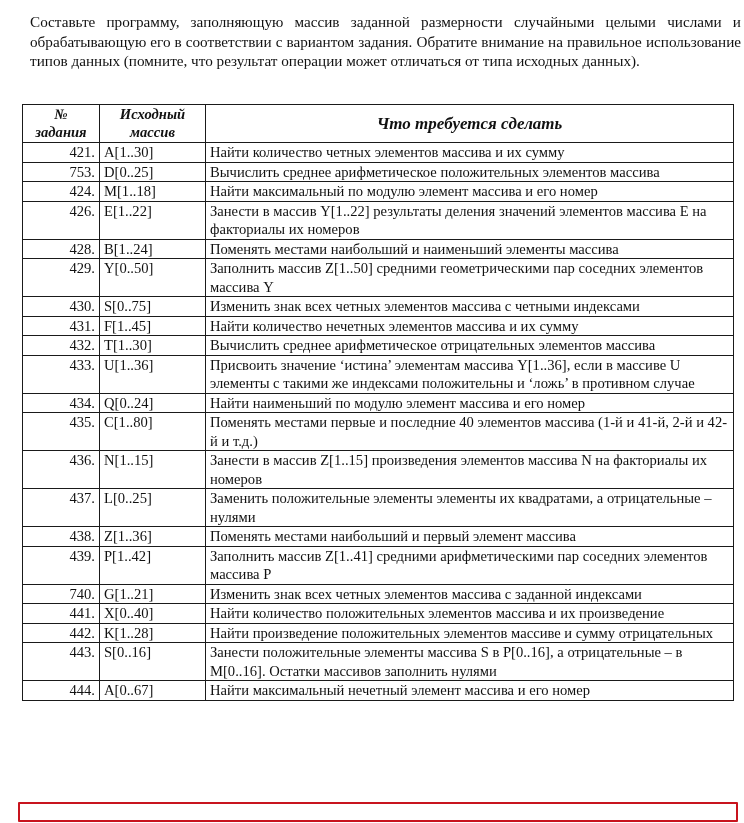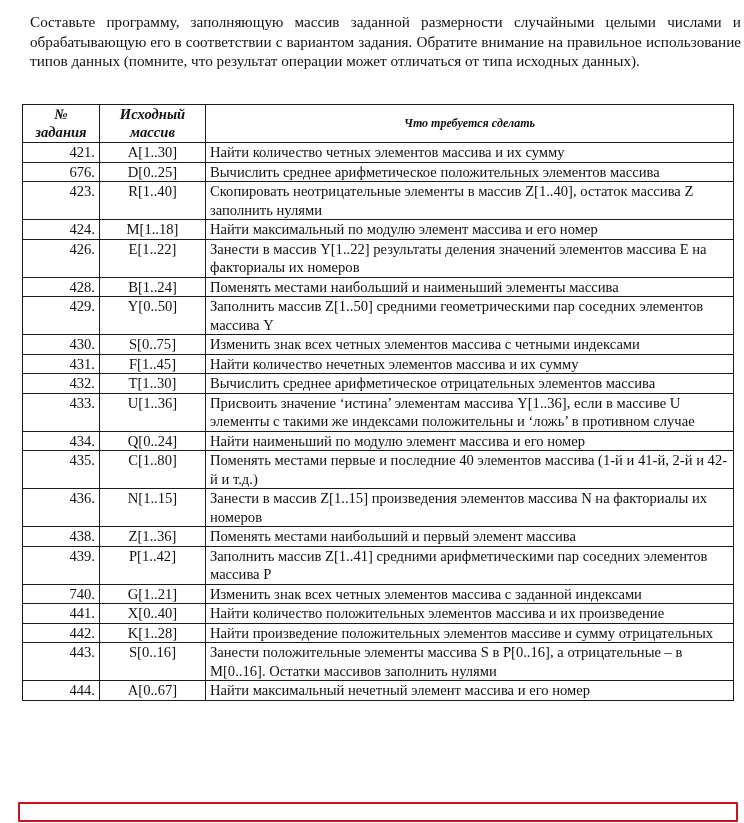--- a/index.html
+++ b/index.html
@@ -25,23 +25,23 @@
     border: 1.2px solid #1a1a1a;
     padding: 0 4px;
     vertical-align: top;
     line-height: 18.5px;
   }
   table.tasks th {
     font-weight: bold; font-style: italic; text-align: center;
     vertical-align: middle; height: 37px; line-height: 17.5px;
     font-size: 14.6px;
   }
-  table.tasks th.what { font-size: 12px; }
+  table.tasks th.what { font-size: 17px; }
   td.num { padding-left: 10px; text-align: right; }
-  td.arr { text-align: center; }
+  td.arr { text-align: left; }
   td.desc { padding-left: 5px; }
   .hl-box {
     position: absolute; left: 18px; top: 802px; width: 716px; height: 16px;
     border: 2.5px solid #c8141e; border-radius: 1px; pointer-events: none;
   }
 </style>
 </head>
 <body>
 
 <p class="intro">Составьте программу, заполняющую массив заданной размерности случайными целыми числами и обрабатывающую его в соответствии с вариантом задания. Обратите внимание на правильное использование типов данных (помните, что результат операции может отличаться от типа исходных данных).</p>
@@ -59,28 +59,23 @@
       <th class="what">Что требуется сделать</th>
     </tr>
   </thead>
   <tbody id="tbody">
       <tr>
         <td class="num">421.</td>
         <td class="arr">A[1..30]</td>
         <td class="desc">Найти количество четных элементов массива и их сумму</td>
       </tr>
       <tr>
-        <td class="num">676.</td>
+        <td class="num">753.</td>
         <td class="arr">D[0..25]</td>
         <td class="desc">Вычислить среднее арифметическое положительных элементов массива</td>
-      </tr>
-      <tr>
-        <td class="num">423.</td>
-        <td class="arr">R[1..40]</td>
-        <td class="desc">Скопировать неотрицательные элементы в массив Z[1..40], остаток массива Z заполнить нулями</td>
       </tr>
       <tr>
         <td class="num">424.</td>
         <td class="arr">M[1..18]</td>
         <td class="desc">Найти максимальный по модулю элемент массива и его номер</td>
       </tr>
       <tr>
         <td class="num">426.</td>
         <td class="arr">E[1..22]</td>
         <td class="desc">Занести в массив Y[1..22] результаты деления значений элементов массива E на факториалы их номеров</td>
@@ -124,20 +119,25 @@
         <td class="num">435.</td>
         <td class="arr">C[1..80]</td>
         <td class="desc">Поменять местами первые и последние 40 элементов массива (1-й и 41-й, 2-й и 42-й и т.д.)</td>
       </tr>
       <tr>
         <td class="num">436.</td>
         <td class="arr">N[1..15]</td>
         <td class="desc">Занести в массив Z[1..15] произведения элементов массива N на факториалы их номеров</td>
       </tr>
       <tr>
+        <td class="num">437.</td>
+        <td class="arr">L[0..25]</td>
+        <td class="desc">Заменить положительные элементы элементы их квадратами, а отрицательные – нулями</td>
+      </tr>
+      <tr>
         <td class="num">438.</td>
         <td class="arr">Z[1..36]</td>
         <td class="desc">Поменять местами наибольший и первый элемент массива</td>
       </tr>
       <tr>
         <td class="num">439.</td>
         <td class="arr">P[1..42]</td>
         <td class="desc">Заполнить массив Z[1..41] средними арифметическими пар соседних элементов массива P</td>
       </tr>
       <tr>

